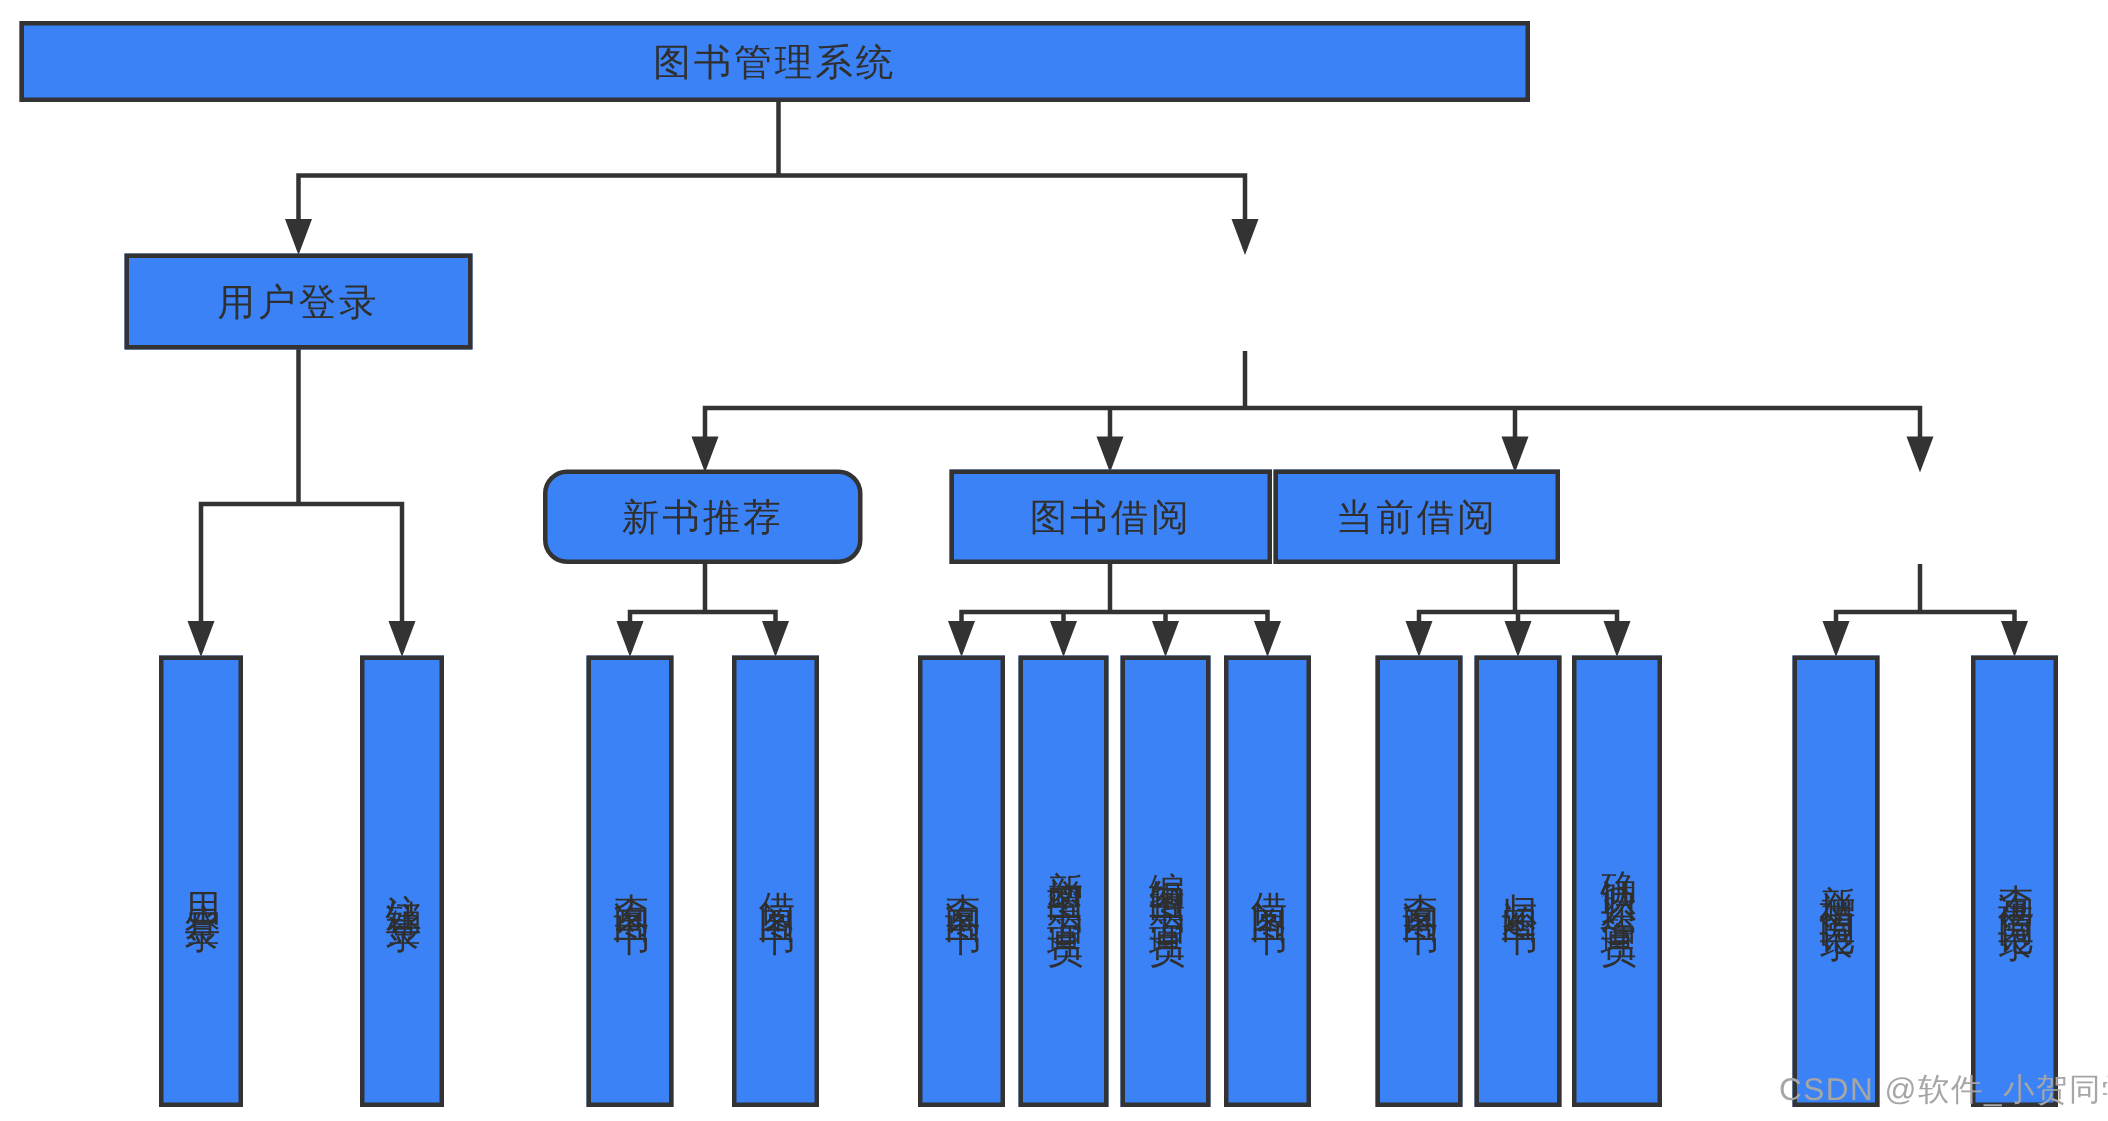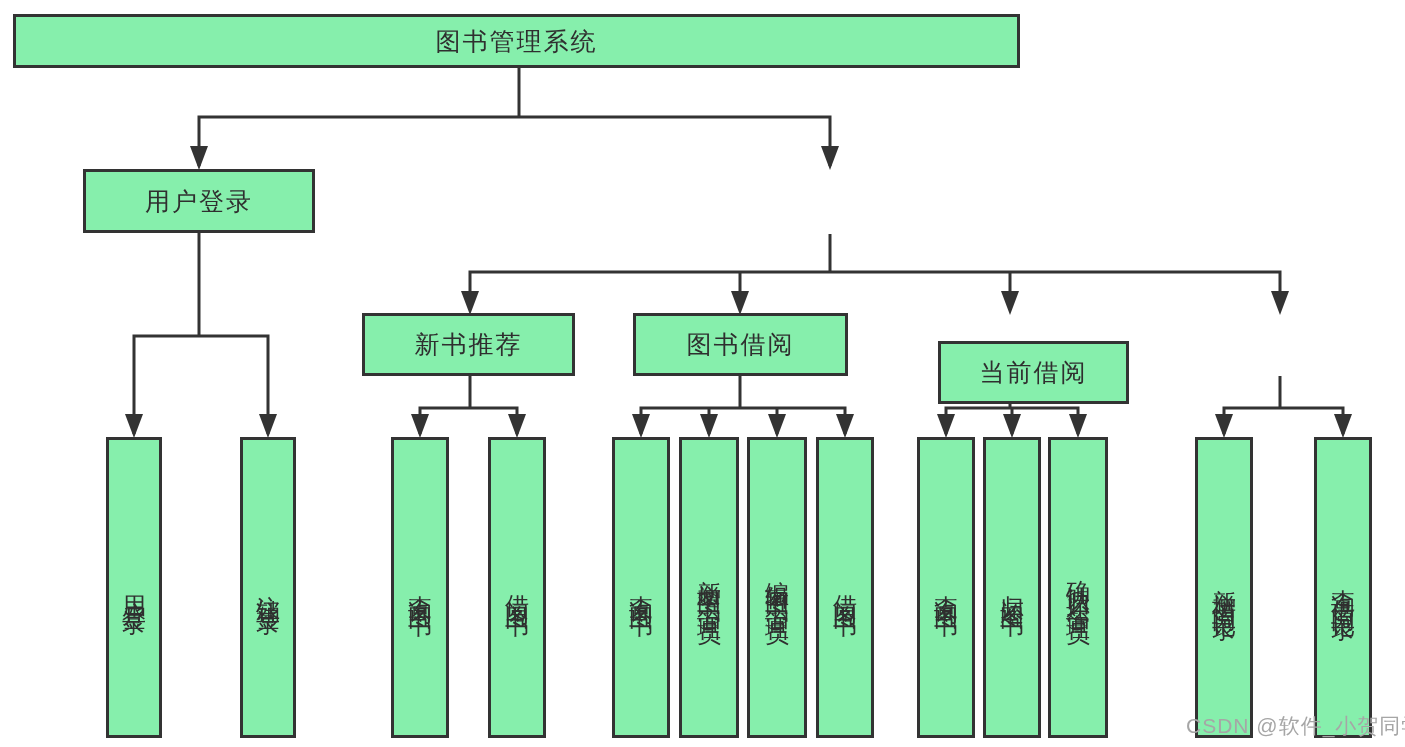--- a/index.html
+++ b/index.html
@@ -12,21 +12,21 @@
     overflow: hidden;
   }
   .wires {
     position: absolute;
     left: 0; top: 0;
     width: 1405px; height: 747px;
   }
   .node {
     position: absolute;
     box-sizing: border-box;
-    background: #86efac;
+    background: #3b82f6;
     border: 3px solid #333333;
     color: #2f2f2f;
     display: flex;
     align-items: center;
     justify-content: center;
     font-size: 25px;
     letter-spacing: 2px;
     white-space: nowrap;
     z-index: 2;
   }
@@ -113,23 +113,23 @@
       <polyline points="1224,434 1224,408 1343,408 1343,434"></polyline>
       <polygon points="1215,414 1233,414 1224,438" fill="#333333" stroke="none"></polygon>
       <polygon points="1334,414 1352,414 1343,438" fill="#333333" stroke="none"></polygon>
     </g>
   </svg>
 
   <div class="node" style="left:13px; top:14px; width:1007px; height:54px;">图书管理系统</div>
 
   <div class="node" style="left:83px; top:169px; width:232px; height:64px;">用户登录</div>
 
-  <div class="node" style="left:362px; top:313px; width:213px; height:63px;">新书推荐</div>
+  <div class="node" style="left:362px; top:313px; width:213px; height:63px;border-radius:16px;">新书推荐</div>
   <div class="node" style="left:633px; top:313px; width:215px; height:63px;font-family:Liberation Mono, monospace;">图书借阅</div>
-  <div class="node" style="left:938px; top:313px; width:191px; height:63px;margin-top:28px;">当前借阅</div>
+  <div class="node" style="left:849px; top:313px; width:191px; height:63px;">当前借阅</div>
 
   <div class="node v" style="left:106px; top:437px; width:56px; height:301px;">用户登录</div>
   <div class="node v" style="left:240px; top:437px; width:56px; height:301px;">注销登录</div>
 
   <div class="node v" style="left:391px; top:437px; width:58px; height:301px;">查询图书</div>
   <div class="node v" style="left:488px; top:437px; width:58px; height:301px;">借阅图书</div>
 
   <div class="node v" style="left:612px; top:437px; width:58px; height:301px;">查询图书</div>
   <div class="node v" style="left:679px; top:437px; width:60px; height:301px;">新增图书（管理员）</div>
   <div class="node v" style="left:747px; top:437px; width:60px; height:301px;">编辑图书（管理员）</div>

